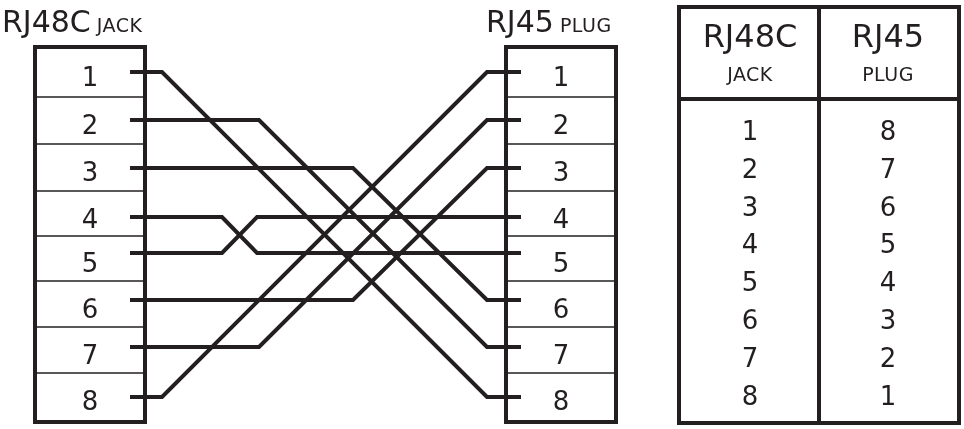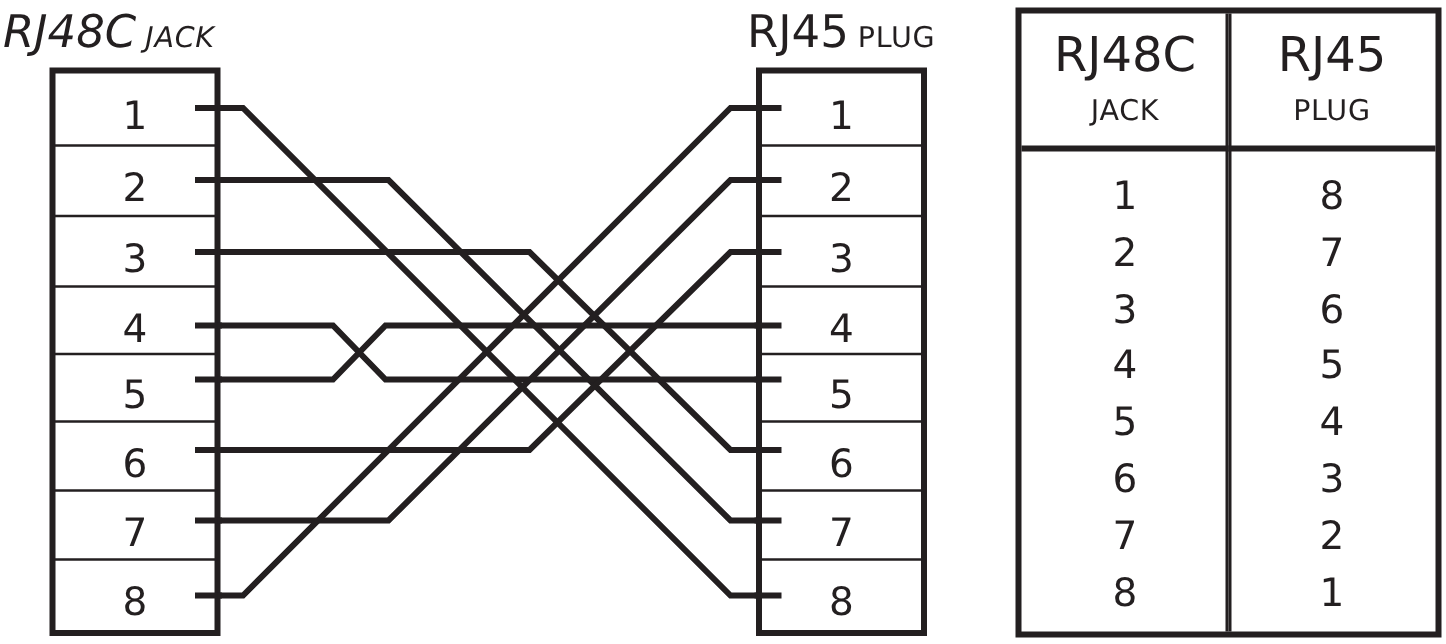--- a/index.html
+++ b/index.html
@@ -1,21 +1,21 @@
 <!DOCTYPE html>
 <html><head>
   <meta charset="utf-8">
   <style>
     html, body { margin: 0; padding: 0; background: #ffffff; }
     body { width: 964px; height: 429px; position: relative; overflow: hidden;
            font-family: "DejaVu Sans", sans-serif; color: #231f20; }
     .title { position: absolute; top: 4px; font-size: 30px; line-height: 36px; white-space: nowrap; }
     .title .small { font-size: 19px; margin-left: 6px; letter-spacing: 0.5px; }
-    #jack-title { left: 2px; font-style: italic; }
-    #plug-title { left: 498px; }
+    #jack-title { left: 2px; }
+    #plug-title { left: 486px; }
     svg#wiring { position: absolute; left: 0; top: 0; }
     .pin-label { font-family: "DejaVu Sans", sans-serif; font-size: 26px; fill: #231f20; }
     .table { position: absolute; left: 677px; top: 5px; width: 276px; height: 412px;
              border: 4px solid #231f20; box-sizing: content-box; }
     .table .col { position: absolute; top: 0; bottom: 0; width: 50%; }
     .table .col.left { left: 0; border-right: 2px solid #231f20; }
     .table .col.right { right: 0; border-left: 2px solid #231f20; }
     .table .head { height: 88px; border-bottom: 4px solid #231f20; text-align: center; }
     .table .head .h1 { font-size: 32px; line-height: 36px; padding-top: 9px; }
     .table .head .h2 { font-size: 19px; line-height: 24px; margin-top: 8px; letter-spacing: 0.5px; }

